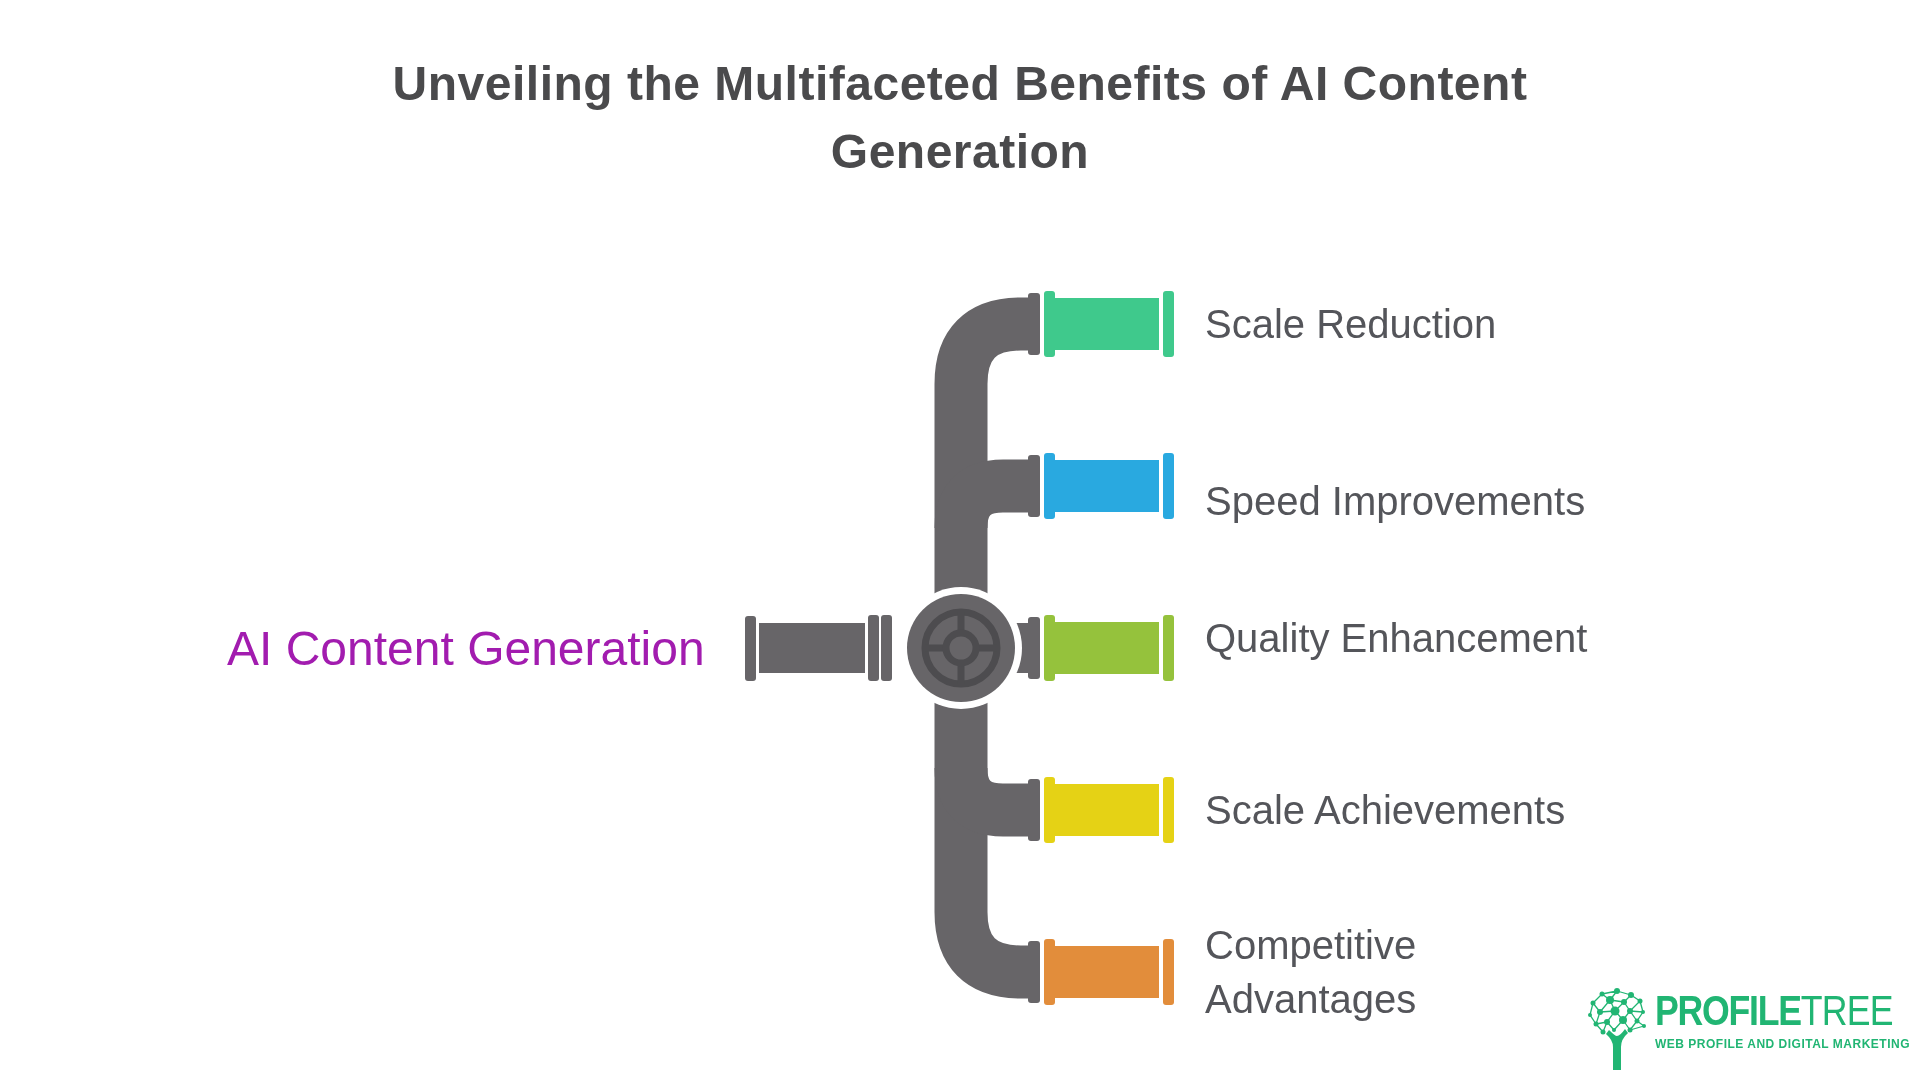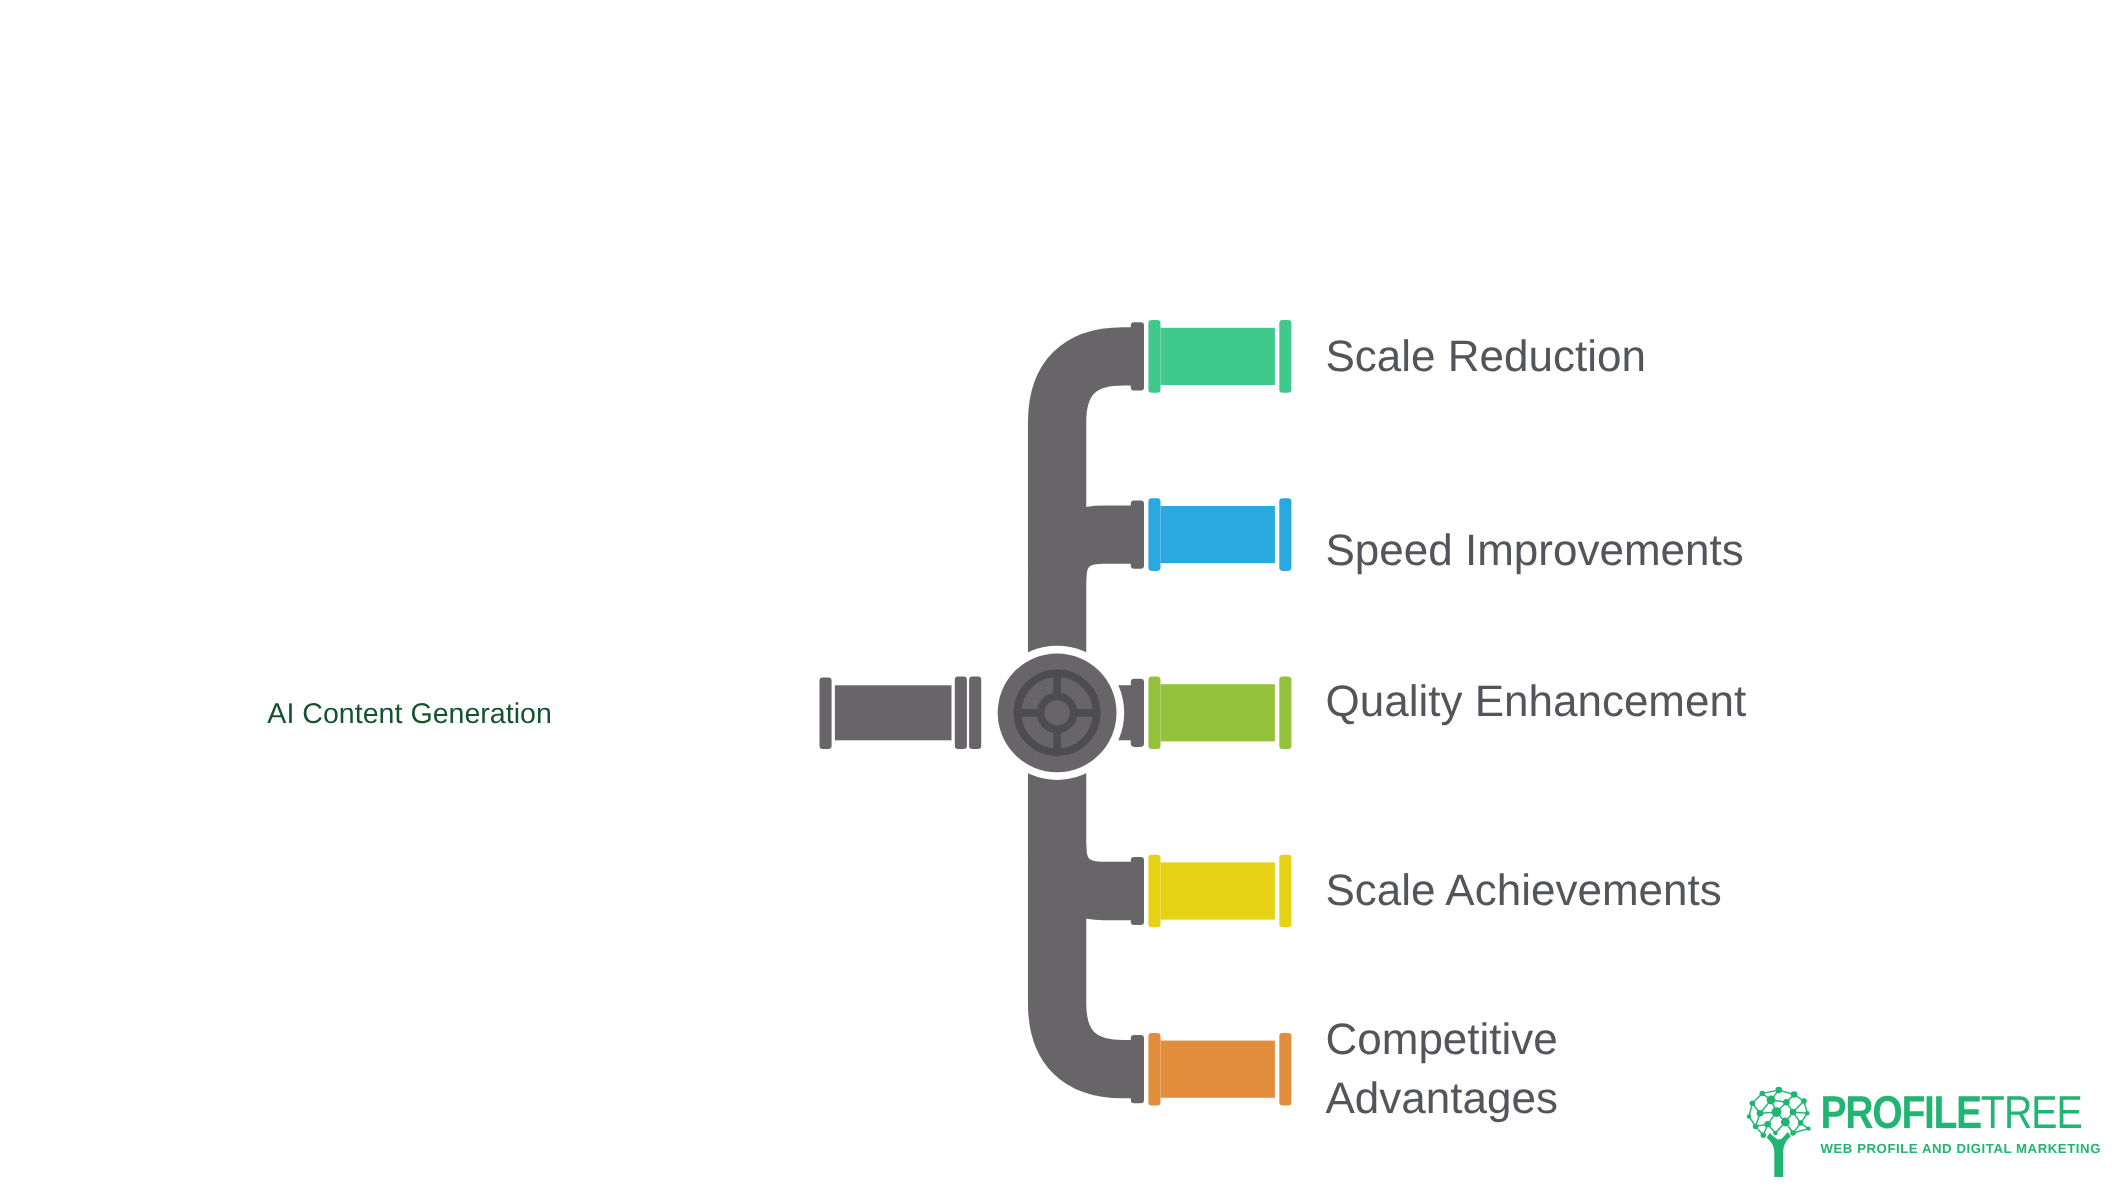--- a/index.html
+++ b/index.html
@@ -7,22 +7,22 @@
     position:relative;width:1920px;height:1080px;background:#ffffff;overflow:hidden;
     font-family:"Liberation Sans","DejaVu Sans",sans-serif;
   }
   .title{
     position:absolute;top:50px;left:0;width:100%;margin:0;
     text-align:center;font-size:48px;font-weight:bold;color:#4A4A4C;
     line-height:68px;letter-spacing:.5px;
   }
   .diagram-svg{position:absolute;left:0;top:0;width:1920px;height:1080px;}
   .source-label{
-    position:absolute;left:243px;top:618px;height:60px;display:flex;align-items:center;
-    font-size:26px;color:#14532d;white-space:nowrap;
+    position:absolute;left:227px;top:618px;height:60px;display:flex;align-items:center;
+    font-size:48px;color:#a21caf;white-space:nowrap;
   }
   .branch-label{
     position:absolute;left:1205px;width:480px;height:120px;display:flex;align-items:center;
     font-size:40px;color:#54555A;line-height:1.35;
   }
   .branch-label.l0{top:264px}
   .branch-label.l1{top:441px}
   .branch-label.l2{top:578px}
   .branch-label.l3{top:750px}
   .branch-label.l4{top:912px;width:330px}
@@ -40,20 +40,21 @@
   .tagline{
     font-size:12px;font-weight:bold;letter-spacing:.5px;white-space:nowrap;margin-top:3px;
   }
   .tagline .mid{font-weight:bold;}
 </style>
 </head>
 <body>
 
 <div class="canvas">
 
+  <h1 class="title"><span>Unveiling the Multifaceted Benefits of AI Content</span><br><span>Generation</span></h1>
 
   <svg class="diagram-svg" viewBox="0 0 1920 1080" xmlns="http://www.w3.org/2000/svg">
 
     <g fill="none" stroke="#676568">
       <path d="M1033 324 H1021 Q961 324 961 384 V912 Q961 972 1021 972 H1033" stroke-width="53"></path>
       <path d="M1033 486 H1003 Q961 486 961 528" stroke-width="53"></path>
       <path d="M1033 810 H1003 Q961 810 961 768" stroke-width="53"></path>
       <path d="M961 648 H1033" stroke-width="50"></path>
     </g>
 

